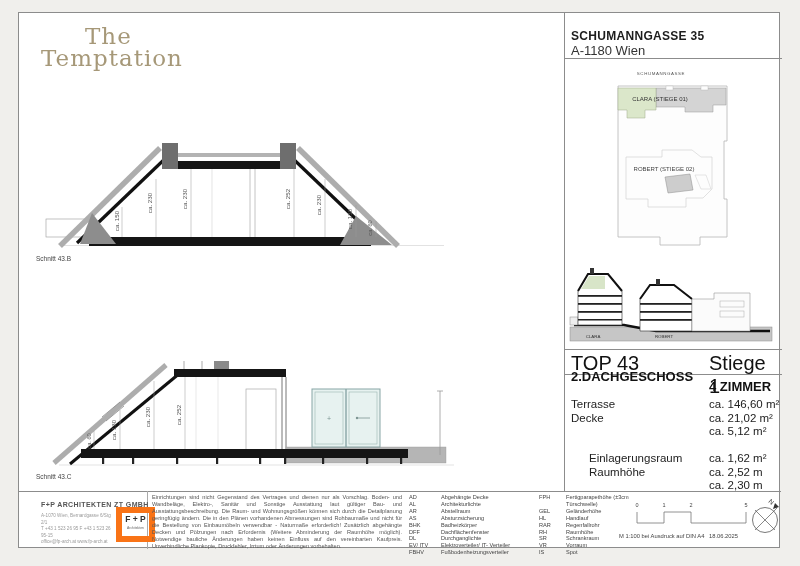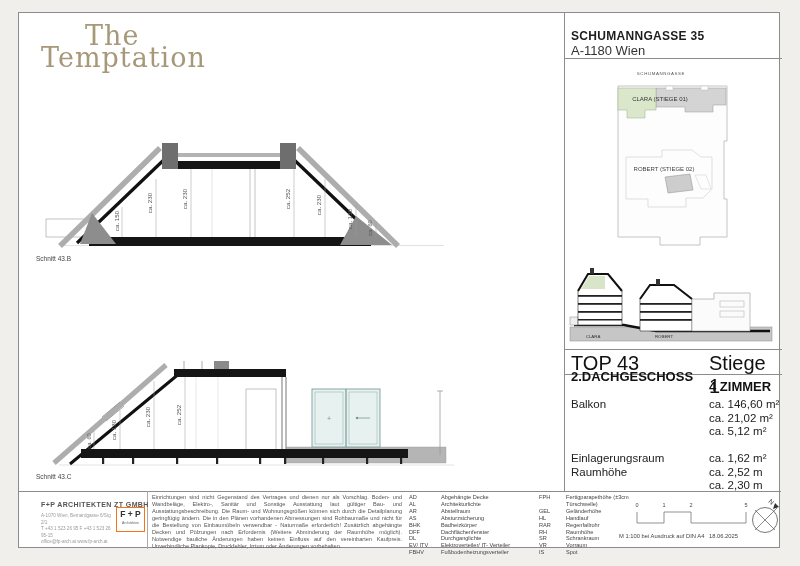--- a/index.html
+++ b/index.html
@@ -1,39 +1,39 @@
 <!DOCTYPE html>
 <html><head>
 <meta charset="utf-8">
 <style>
   html,body{margin:0;padding:0;}
   body{width:800px;height:566px;background:#f0efec;font-family:"Liberation Sans",sans-serif;position:relative;overflow:hidden;}
   .abs{position:absolute;}
   #sheet{left:18px;top:12px;width:762px;height:536px;background:#ffffff;border:1px solid #8c8c8c;box-sizing:border-box;}
   
-  .logo{left:22px;top:12px;color:#a69878;font-family:"DejaVu Serif",serif;line-height:22px;font-size:27px;letter-spacing:1px;}
+  .logo{left:22px;top:12px;color:#a69878;font-family:"DejaVu Serif",serif;line-height:22px;font-size:23px;letter-spacing:1px;}
   .logo .l1{margin-left:44px;}
   
   .vline{width:1px;background:#8c8c8c;}
   .hline{height:1px;background:#8c8c8c;}
   
   .title{left:552px;top:8px;font-size:12px;font-weight:bold;color:#1d1d1d;letter-spacing:.3px;margin-top:8px;}
   .subtitle{left:552px;top:30px;font-size:13px;color:#333;}
   
   .topline{font-size:20px;color:#111;}
   .floorline{font-size:13px;font-weight:bold;color:#111;}
   .urow{font-size:11.5px;color:#222;line-height:13.5px;}
   .ucol-l{left:552px;width:135px;}
   .ucol-r{left:690px;width:75px;}
   
   .schnitt-label{font-size:6.5px;color:#444;}
   
   .firm-name{font-size:7px;color:#555;letter-spacing:.4px;font-weight:bold;}
   .firm-line{font-size:4.6px;color:#9a9a9a;line-height:6.6px;}
-  .fp-box{border:1px solid #f97316;width:27px;height:23px;text-align:center;}
+  .fp-box{border:6px solid #f97316;width:27px;height:23px;text-align:center;}
   .fp-main{font-size:8.5px;font-weight:bold;color:#333;line-height:13px;}
   .fp-sub{font-size:3.4px;color:#666;}
   .disclaimer{font-size:5.6px;line-height:6.95px;color:#555;text-align:justify;}
   .leg-row{display:flex;font-size:5.6px;line-height:6.9px;color:#444;}
   .leg-abbr1{width:32px;flex:none;}
   .leg-abbr2{width:27px;flex:none;}
   .leg-desc{flex:1;}
   .scale-note{font-size:5.8px;color:#444;}
   svg text{font-family:"Liberation Sans",sans-serif;}
 </style>
@@ -93,28 +93,29 @@
   </svg>
 
   <div class="abs hline" style="left:545px;top:336px;width:218px;"></div>
   <div class="abs topline" style="left:552px;top:339px;">TOP 43</div>
   <div class="abs topline" style="left:690px;top:339px;">Stiege 1</div>
   <div class="abs hline" style="left:545px;top:361px;width:218px;"></div>
   <div class="abs floorline" style="left:552px;top:356px;">2.DACHGESCHOSS</div>
   <div class="abs floorline" style="left:690px;top:366px;">4 ZIMMER</div>
 
   <div class="abs ucol-l urow" style="top:385px;">
-    <div>Balkon</div>
+    <div>Terrasse</div>
+    <div>Decke</div>
   </div>
   <div class="abs ucol-r urow" style="top:385px;">
     <div>ca. 146,60 m²</div>
     <div>ca. 21,02 m²</div>
     <div>ca. 5,12 m²</div>
   </div>
-  <div class="abs ucol-l urow" style="top:439px;">
+  <div class="abs ucol-l urow" style="top:439px;margin-left:18px;">
     <div>Einlagerungsraum</div>
     <div>Raumhöhe</div>
   </div>
   <div class="abs ucol-r urow" style="top:439px;">
     <div>ca. 1,62 m²</div>
     <div>ca. 2,52 m</div>
     <div>ca. 2,30 m</div>
   </div>
 
   <svg class="abs" style="left:25px;top:126px;" width="420" height="115" viewBox="0 0 420 115">

